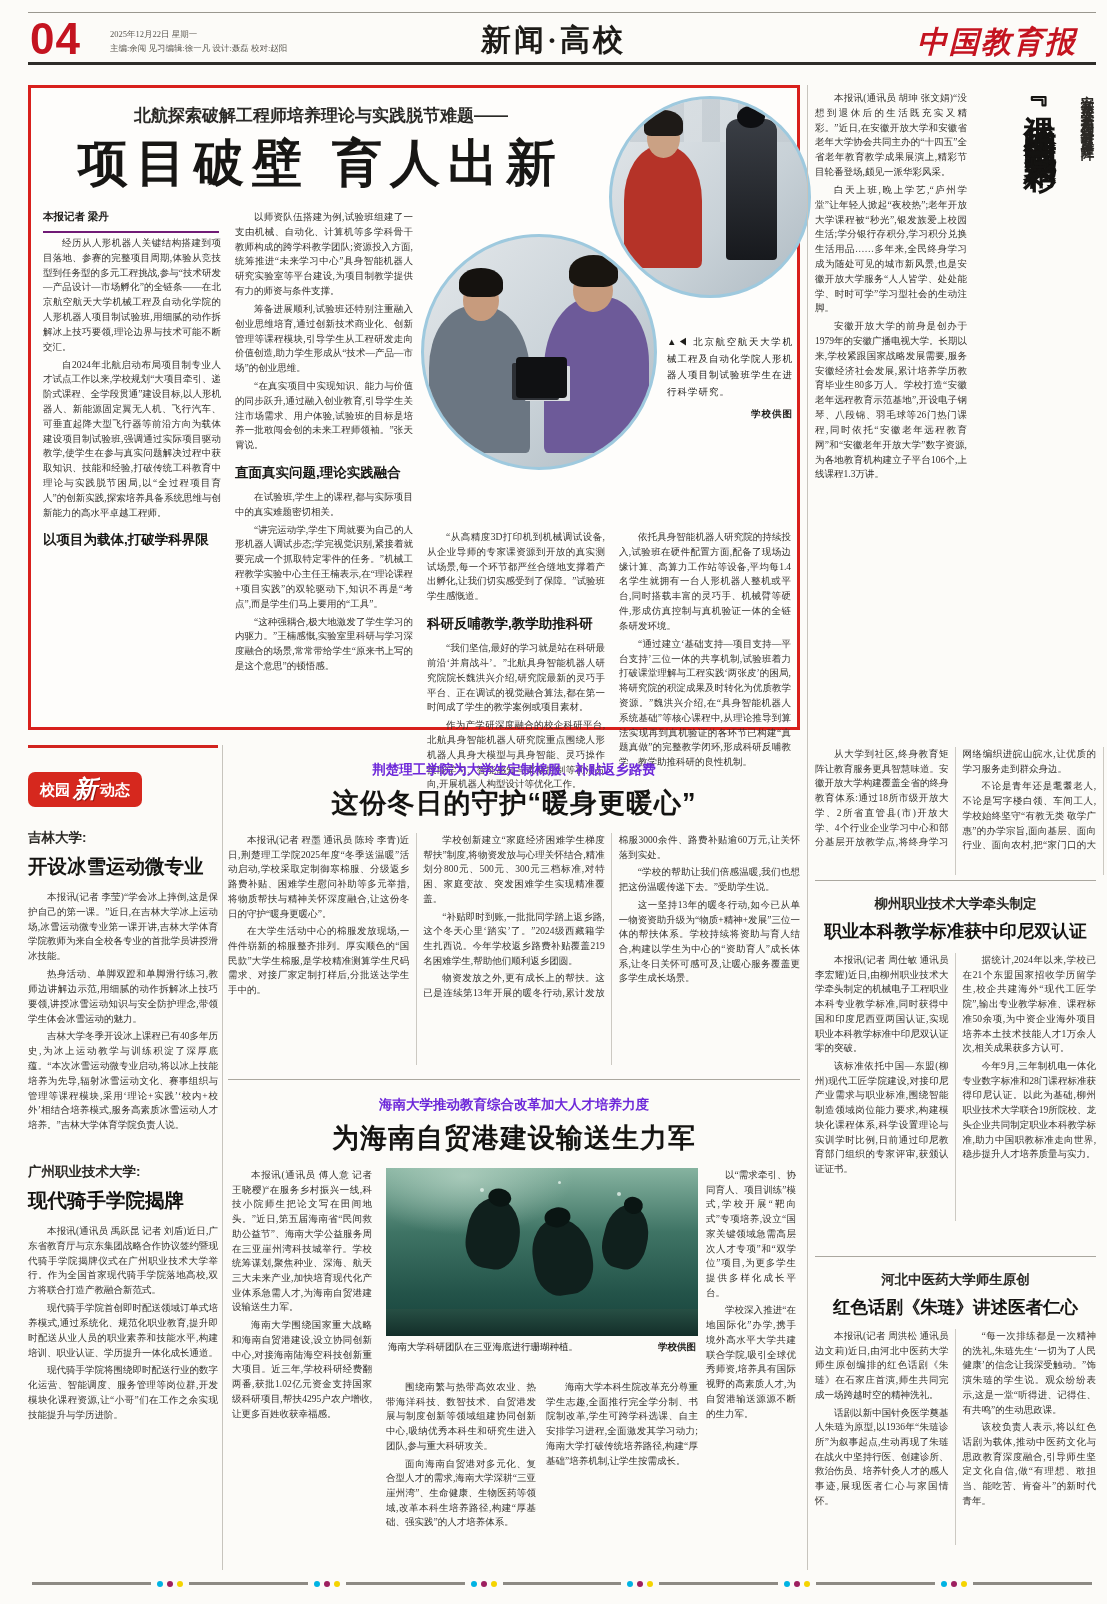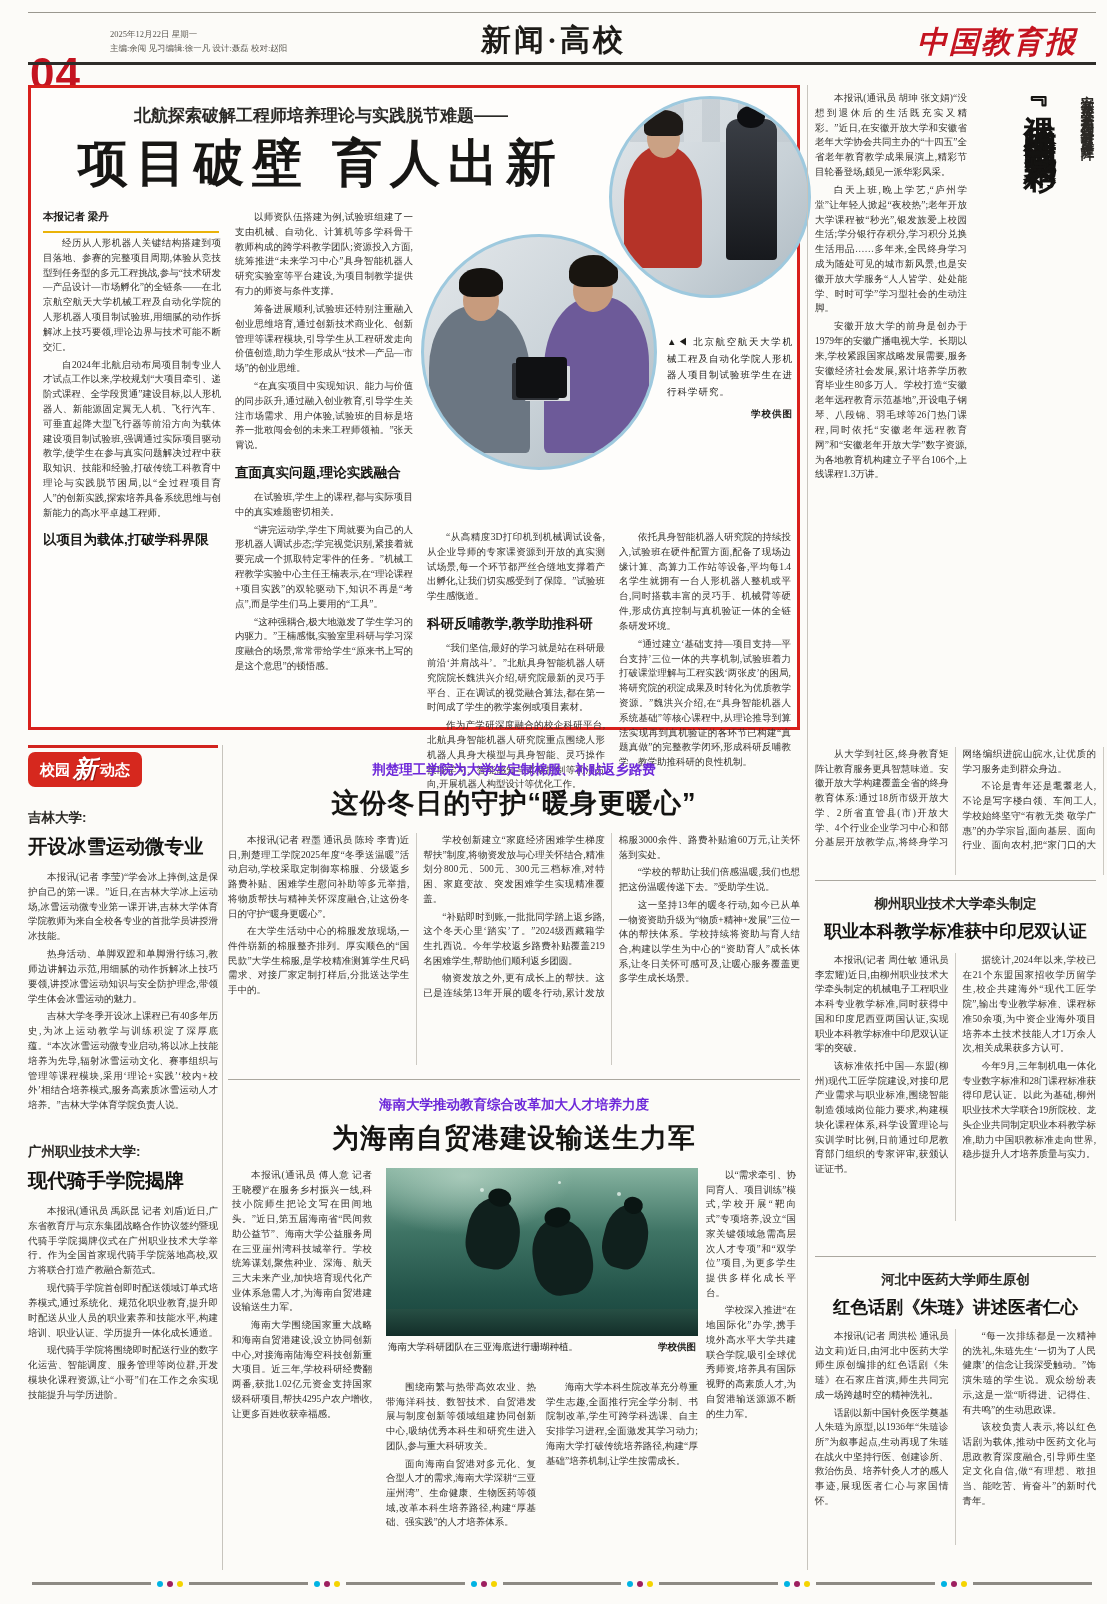--- a/index.html
+++ b/index.html
@@ -8,37 +8,37 @@
     position:relative; width:1107px; height:1604px; margin:0 auto;
     background:#fcfbf8; overflow:hidden;
     font-family:"Liberation Serif", serif; color:#2a2a2a;
   }
   .vline { position:absolute; width:1px; background:#c7c4bd; }
 
   
   .hdr-topline { position:absolute; left:28px; top:12px; width:1068px; height:1px; background:#9a978f; }
   .hdr-thick   { position:absolute; left:28px; top:62px; width:1068px; height:3px; background:#2e2c29; }
   .page-num { position:absolute; left:30px; top:14px; font-family:"Liberation Sans",sans-serif;
-              font-size:44px; font-weight:bold; color:#c41420; letter-spacing:1px;margin-top:35px; }
+              font-size:44px; font-weight:bold; color:#c41420; letter-spacing:1px; }
   .hdr-meta { position:absolute; left:110px; top:28px; font-size:8.5px; color:#5a574f; line-height:1.6; }
   .section-title { position:absolute; left:0; top:20px; width:1107px; text-align:center;
                    font-size:30px; font-weight:bold; letter-spacing:3px; color:#1d1b18; }
   .masthead { position:absolute; right:30px; top:22px; font-size:30px; font-weight:bold;
               color:#c41420; font-style:italic; letter-spacing:2px; }
 
   
   .main-box { position:absolute; left:28px; top:85px; width:772px; height:645px;
               border:3px solid #d8201c; background:#fefdfb; }
   .m-kicker { position:absolute; left:20px; top:16px; width:540px; text-align:center;
               font-family:"Liberation Sans",sans-serif; font-size:17px; font-weight:bold; color:#2b2a27; }
   .m-head { position:absolute; left:10px; top:42px; width:560px; text-align:center;
             font-family:"Liberation Sans",sans-serif; font-size:50px; font-weight:900;
             letter-spacing:8px; color:#171614; }
   .m-byline { position:absolute; left:12px; top:122px; width:176px; font-size:10.5px; font-weight:bold;
-              color:#1d1b18; border-bottom:2px solid #eab308; padding-bottom:7px; }
+              color:#1d1b18; border-bottom:2px solid #701a75; padding-bottom:7px; }
   .mcol { position:absolute; font-size:9.5px; line-height:1.56; text-align:justify; color:#33312d; }
   .mcol1 { left:12px;  top:148px; width:178px; height:480px; }
   .mcol2 { left:204px; top:122px; width:178px; height:506px; }
   .mcol3 { left:396px; top:442px; width:178px; height:186px; }
   .mcol4 { left:588px; top:442px; width:172px; height:186px; }
   .subhead { font-family:"Liberation Sans",sans-serif; font-weight:bold; font-size:13.5px;
              color:#191815; margin:9px 0 7px; text-indent:0; }
   .para { text-indent:2em; margin-bottom:3px; }
 
   
@@ -94,21 +94,21 @@
   .side-kicker { text-align:center; font-family:"Liberation Sans",sans-serif; font-size:13.5px;
                  font-weight:bold; color:#2c2a26; padding-top:14px; }
   .side-head { text-align:center; font-family:"Liberation Sans",sans-serif; font-size:17.5px;
                font-weight:900; color:#141311; margin:6px 0 10px; }
   .side-body { column-count:2; column-gap:14px; column-rule:1px solid #ccc9c2;
                font-size:9.5px; line-height:1.55; text-align:justify; color:#33312d; }
 
   
   .left-col { position:absolute; left:28px; top:745px; width:190px; height:828px;
               border-top:3px solid #d2241f; }
-  .badge { display:inline-block; margin-top:4px; background:#d6281e; color:#fff;
+  .badge { display:inline-block; margin-top:24px; background:#d6281e; color:#fff;
            border-radius:7px; padding:5px 12px 6px; font-family:"Liberation Sans",sans-serif;
            font-weight:bold; line-height:1; }
   .badge .b-sm { font-size:15px; vertical-align:middle; }
   .badge .b-big { font-size:24px; font-style:italic; vertical-align:middle; margin:0 3px;
                   text-shadow:1px 1px 0 #8f1510; }
   .l-kicker { font-family:"Liberation Sans",sans-serif; font-size:13.5px; font-weight:bold;
               color:#2c2a26; margin-top:22px; }
   .l-head { font-family:"Liberation Sans",sans-serif; font-size:19.5px; font-weight:900;
             color:#141311; margin:6px 0 10px; }
   .l-body { font-size:9.5px; line-height:1.56; text-align:justify; color:#33312d; }

